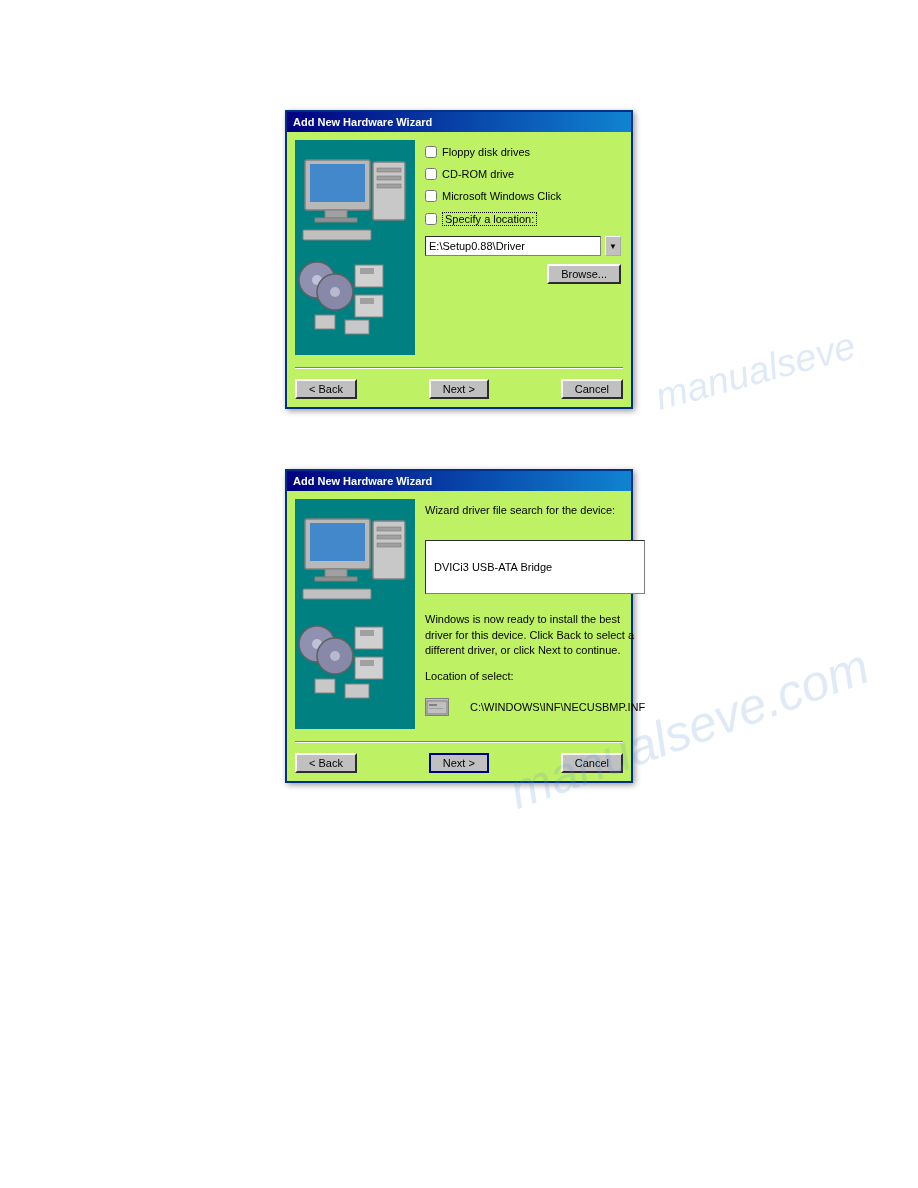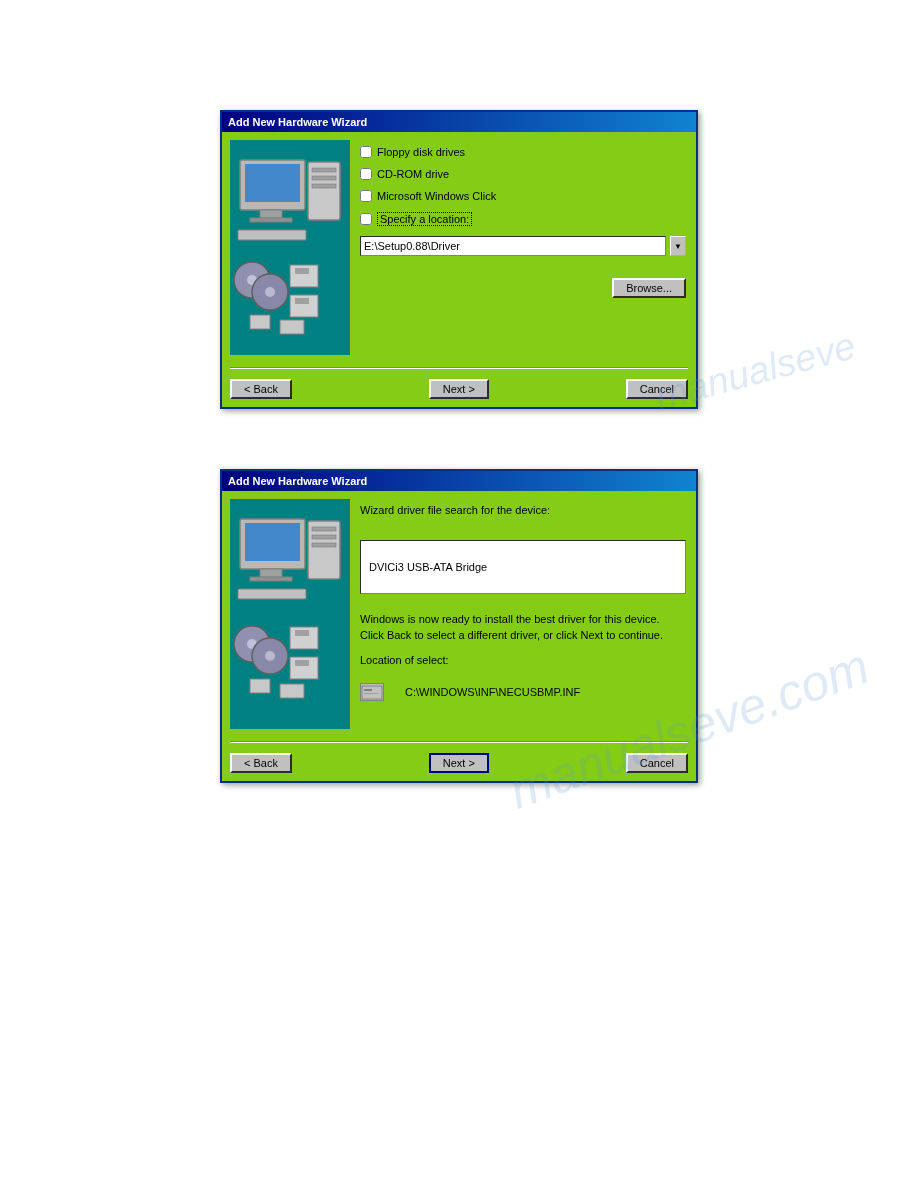--- a/index.html
+++ b/index.html
@@ -16,23 +16,23 @@
     .page-container {
       display: flex;
       flex-direction: column;
       align-items: center;
       padding-top: 110px;
       gap: 60px;
     }
 
     
     .dialog {
-      width: 478px;
+      width: 348px;
       border: 2px solid #003087;
-      background: #84cc16;
+      background: #bef264;
       box-shadow: 2px 2px 6px rgba(0,0,0,0.4);
     }
 
     .dialog-titlebar {
       background: linear-gradient(to right, #000080, #1084d0);
       color: white;
       font-size: 11px;
       font-weight: bold;
       padding: 3px 6px;
       display: flex;
@@ -123,21 +123,21 @@
       display: flex;
       align-items: center;
       justify-content: center;
       font-size: 8px;
       cursor: pointer;
     }
 
     .browse-btn-row {
       display: flex;
       justify-content: flex-end;
-      margin-top: 16px;
+      margin-top: 2px;
       align-items: center;
     }
 
     .win-button {
       background: #c0c0c0;
       border: 2px outset #ffffff;
       border-right-color: #808080;
       border-bottom-color: #808080;
       font-size: 11px;
       padding: 2px 12px;

